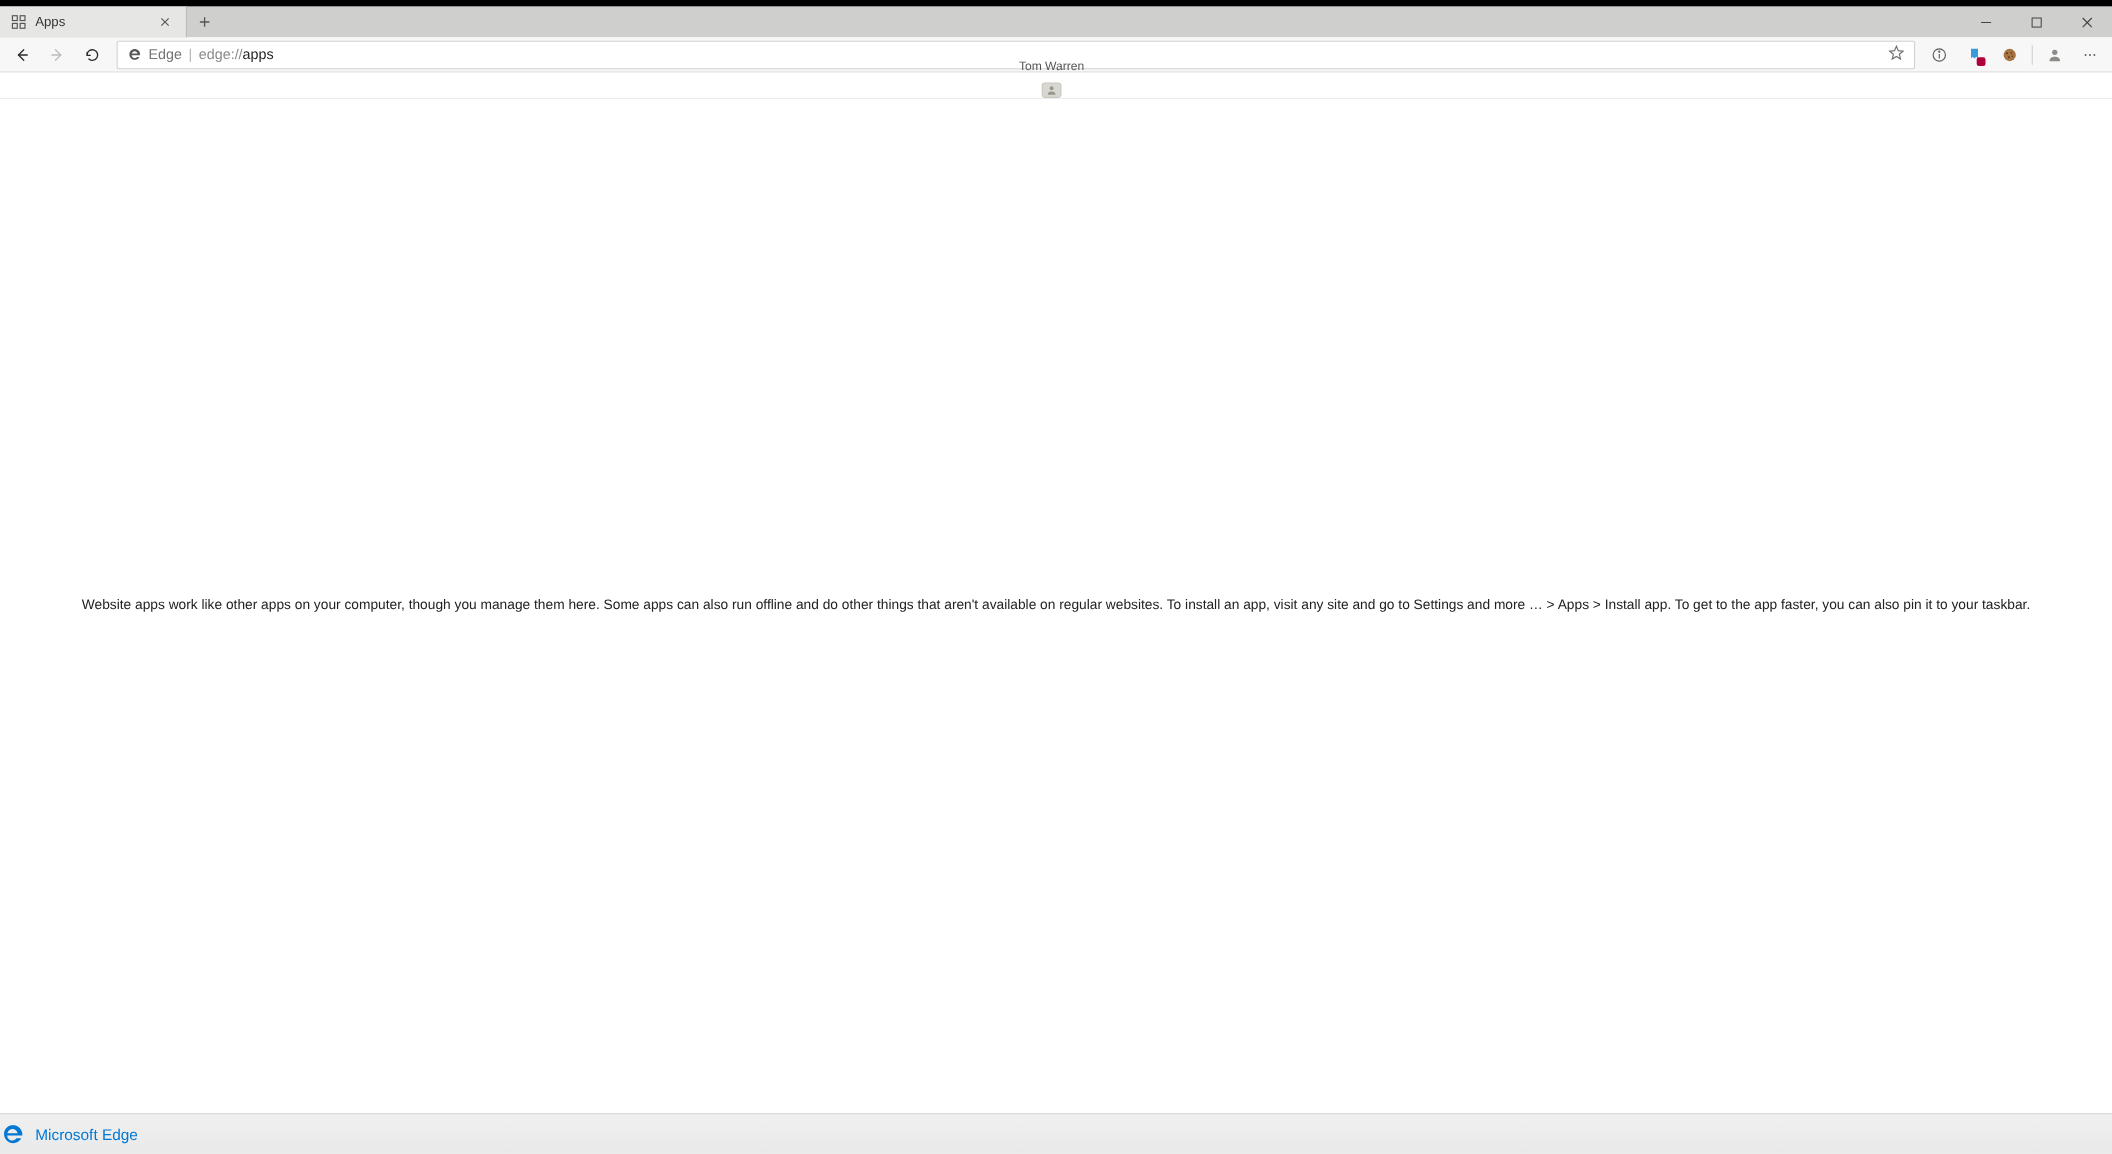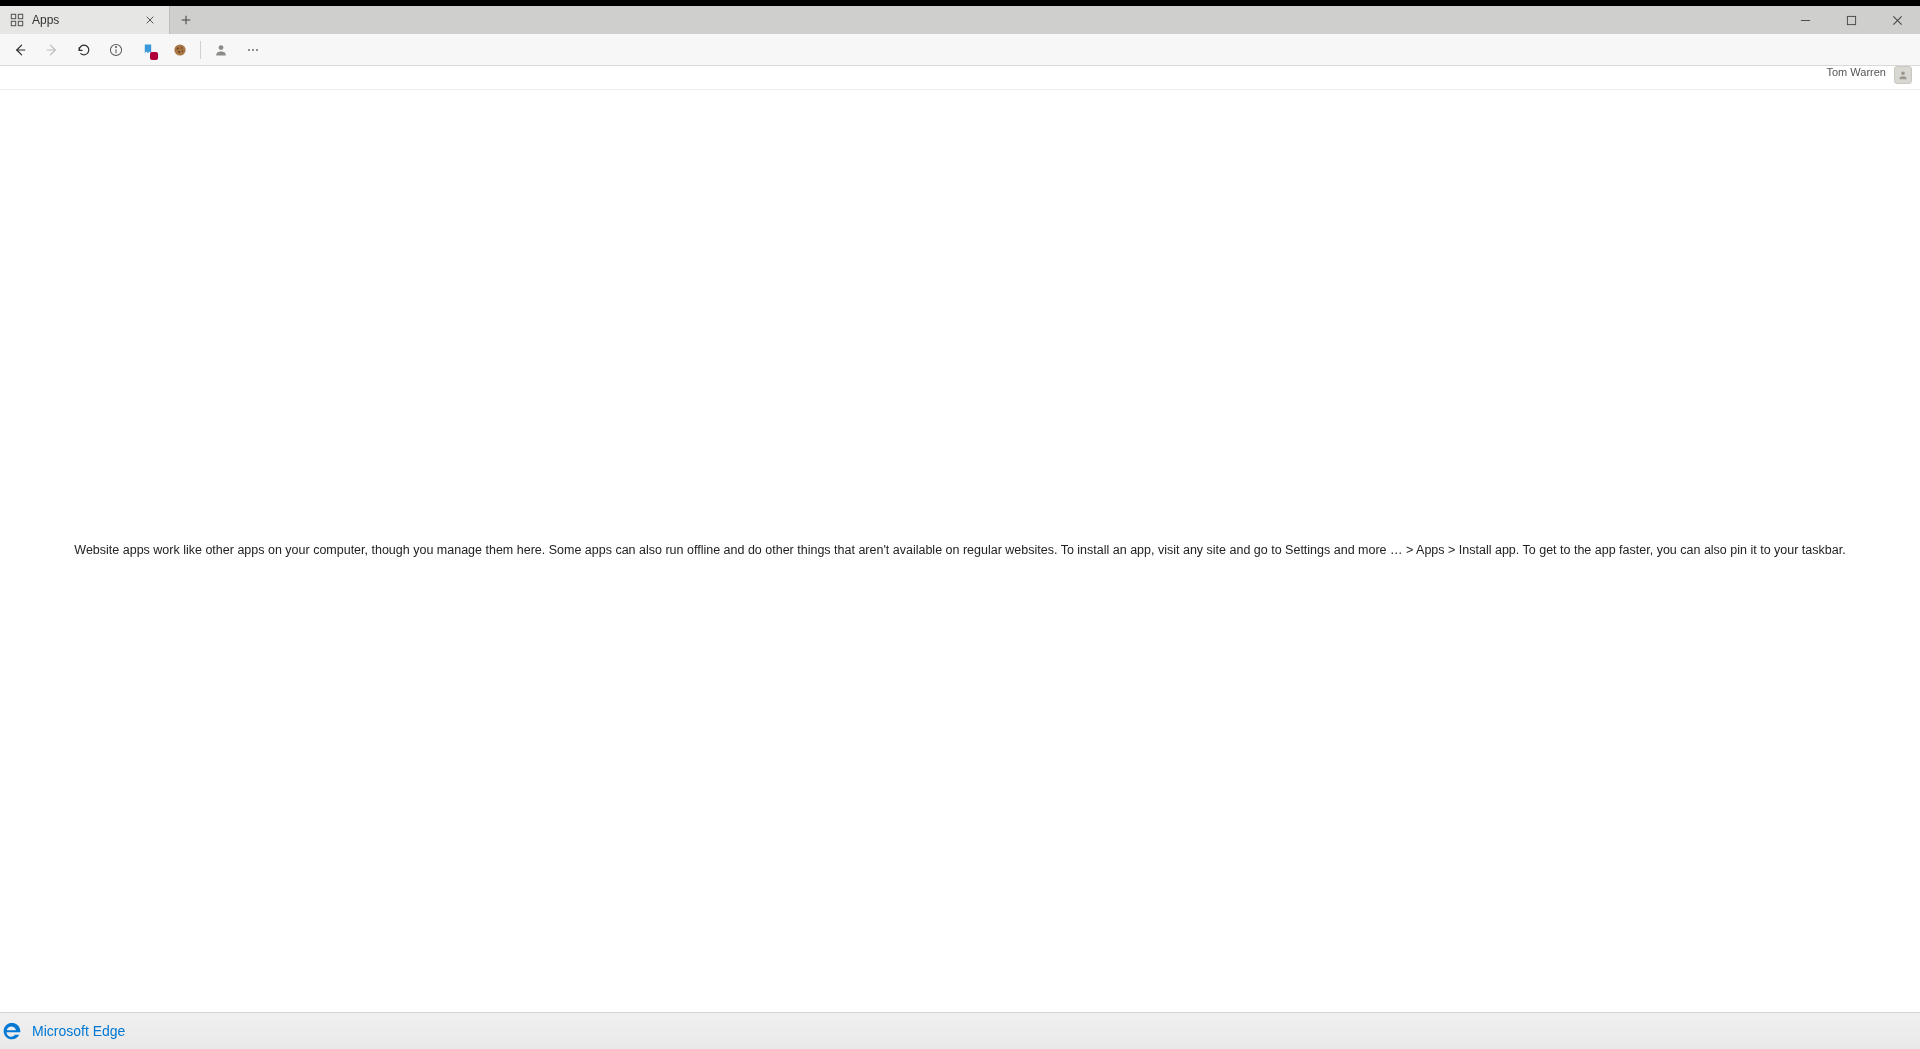--- a/index.html
+++ b/index.html
@@ -179,26 +179,27 @@
       height: 18px;
       background: #d0d0d0;
       margin: 0 2px;
     }
     
     .profile-bar {
       height: 24px;
       background: #ffffff;
       border-bottom: 1px solid #ececec;
       display: flex;
-      align-items: flex-start;
+      align-items: center;
       justify-content: flex-end;
       padding-right: 8px;
       gap: 8px;
       font-size: 11px;
       color: #555;
+      flex-direction: column;
     }
     .profile-avatar {
       width: 18px;
       height: 18px;
       border-radius: 3px;
       background: #d9d7d1;
       border: 1px solid #cac7bf;
       display: inline-flex;
       align-items: center;
       justify-content: center;
@@ -319,20 +320,36 @@
       <line x1="4" y1="10" x2="14" y2="10" stroke-linecap="round"></line>
     </svg>
   </div>
   <div class="nav-btn">
     <svg viewBox="0 0 20 20" fill="none" stroke="currentColor" stroke-width="1.5">
       <path d="M4 10 a6 6 0 1 1 2 4.5" stroke-linecap="round"></path>
       <polyline points="4,7 4,10.5 7.5,10.5" stroke-linecap="round" stroke-linejoin="round"></polyline>
     </svg>
   </div>
 
+  <div class="address-bar">
+    <span class="edge-icon">
+      <svg viewBox="0 0 16 16" width="13" height="13">
+        <path d="M8 2 C4.7 2 2 4.7 2 8 C2 11.3 4.7 14 8 14 C10.3 14 12.3 12.7 13.2 10.8 L10.5 10.8 C10 11.6 9 12.1 7.9 12.1 C6.1 12.1 4.6 10.6 4.6 8.8 L13.9 8.8 C14 8.5 14 8.3 14 8 C14 4.7 11.3 2 8 2 Z M4.7 7 C5 5.5 6.3 4.4 7.9 4.4 C9.5 4.4 10.8 5.5 11.1 7 Z" fill="#5a5a5a"></path>
+      </svg>
+    </span>
+    <span class="origin-label">Edge</span>
+    <span class="sep">|</span>
+    <span class="url-grey">edge://</span>
+      <span class="url-strong">apps</span>
+    <span class="favorite-icon">
+      <svg viewBox="0 0 20 20" width="16" height="16" fill="none" stroke="currentColor" stroke-width="1.3">
+        <polygon points="10,2.5 12.1,7.6 17.6,8.1 13.4,11.7 14.7,17 10,14.1 5.3,17 6.6,11.7 2.4,8.1 7.9,7.6"></polygon>
+      </svg>
+    </span>
+  </div>
 
   <div class="toolbar-right">
     <div class="ext-btn">
       <svg viewBox="0 0 20 20" fill="none" stroke="currentColor" stroke-width="1.3">
         <circle cx="10" cy="10" r="7"></circle>
         <line x1="10" y1="9" x2="10" y2="14"></line>
         <circle cx="10" cy="6.2" r="0.6" fill="currentColor"></circle>
       </svg>
     </div>
     <div class="ext-btn">

